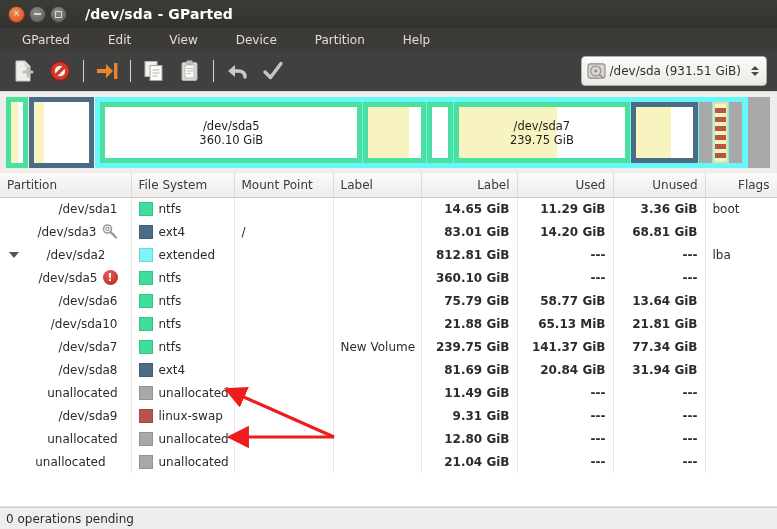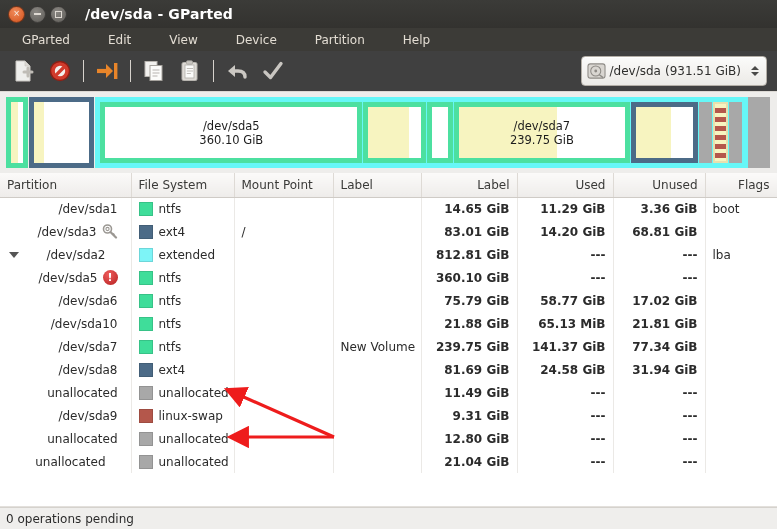--- a/index.html
+++ b/index.html
@@ -515,21 +515,21 @@
           <td>
             <span class="fscell">
               <span class="swatch" style="background:#3fdd9a"></span>
               <span>ntfs</span>
             </span>
           </td>
           <td></td>
           <td></td>
           <td class="num">75.79 GiB</td>
           <td class="num">58.77 GiB</td>
-          <td class="num">17.02 GiB</td>
+          <td class="num">13.64 GiB</td>
           <td></td>
         </tr>
         <tr class="row alt">
           <td class="part">
             <div class="part-inner" style="padding-right:6px">
               <span>/dev/sda10</span>
             </div>
           </td>
           <td>
             <span class="fscell">
@@ -571,21 +571,21 @@
           </td>
           <td>
             <span class="fscell">
               <span class="swatch" style="background:#4c6b87"></span>
               <span>ext4</span>
             </span>
           </td>
           <td></td>
           <td></td>
           <td class="num">81.69 GiB</td>
-          <td class="num">24.58 GiB</td>
+          <td class="num">20.84 GiB</td>
           <td class="num">31.94 GiB</td>
           <td></td>
         </tr>
         <tr class="row">
           <td class="part">
             <div class="part-inner" style="padding-right:6px">
               <span>unallocated</span>
             </div>
           </td>
           <td>

